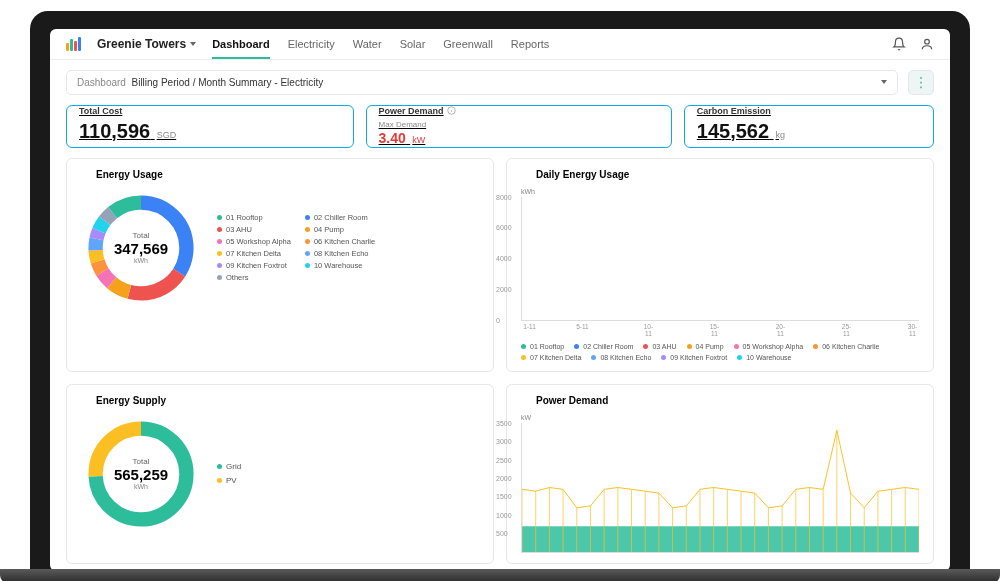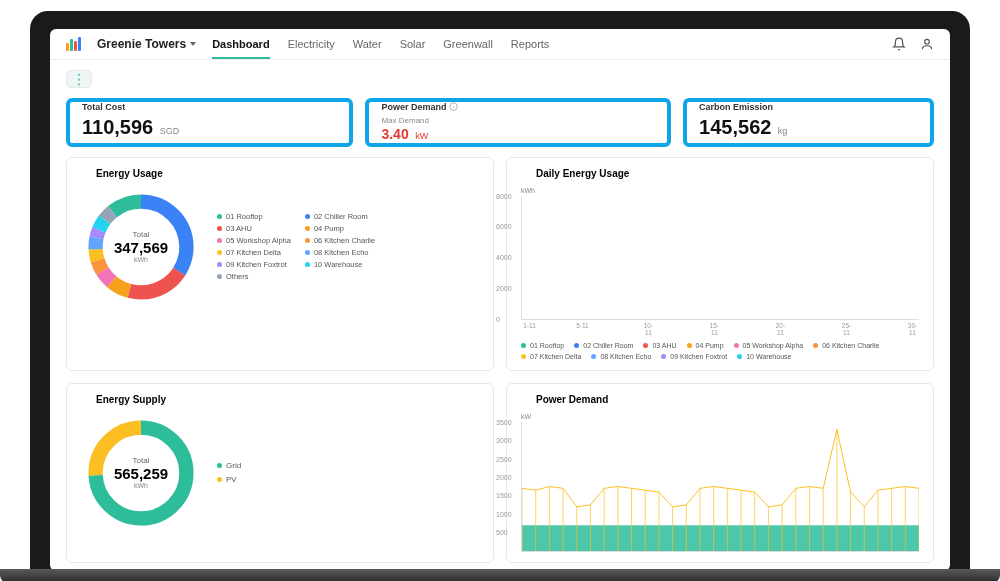--- a/index.html
+++ b/index.html
@@ -20,21 +20,21 @@
   .tab { cursor:pointer; }
   .topbar-right { margin-left:auto; display:flex; gap:14px; color:#555; }
   .icn { width:14px; height:14px; display:inline-block; }
   .subbar { display:flex; gap:10px; padding:10px 16px; }
   .breadcrumb { flex:1; border:1px solid #e5e7eb; border-radius:5px; padding:6px 10px; font-size:10px; color:#888; display:flex; align-items:center; justify-content:space-between;}
   .breadcrumb b { color:#333; font-weight:500; }
   .daterange { border:1px solid #e5e7eb; border-radius:5px; padding:6px 10px; font-size:10px; color:#333; display:flex; align-items:center; gap:30px;}
   .kebab { border:1px solid #e5e7eb; background:#eef5f5; border-radius:5px; width:26px; display:flex; align-items:center; justify-content:center; color:#2dbd9b; font-size:14px;}
   .content { padding: 0 16px 10px; overflow:hidden; }
   .kpirow { display:flex; gap:12px; margin-bottom:10px; }
-  .card { border:4px solid #0ea5e9; border-radius:6px; padding:0 12px; background:#fff; }
+  .card { border:1px solid #0ea5e9; border-radius:6px; padding:0 12px; background:#fff;text-decoration:underline; }
   .kpi-title { font-size:9px; color:#333; font-weight:600; margin-bottom:4px; display:flex; align-items:center; gap:3px;}
   .kpi-val { font-size:20px; font-weight:700; color:#111; }
   .kpi-unit { font-size:9px; color:#888; font-weight:400; margin-left:2px;}
   .kpi1 { flex:1.4; }
   .kpi2 { flex:1.5; display:flex; gap:30px;}
   .kpi3 { flex:1.2; }
   .sublabel { font-size:8px; color:#888; }
   .red { color:#e53935; }
   .grid2 { display:grid; grid-template-columns: 1fr 1fr; gap:12px; }
   .chartcard { border:1px solid #e5e7eb; border-radius:6px; padding:10px 14px; }
@@ -94,20 +94,24 @@
             <path d="M13.7 21a2 2 0 01-3.4 0"></path>
           </svg>
         <svg class="icn" viewBox="0 0 24 24" fill="none" stroke="currentColor" stroke-width="2">
             <circle cx="12" cy="8" r="4"></circle>
             <path d="M4 21c0-4 4-6 8-6s8 2 8 6"></path>
           </svg>
       </div>
     </div>
 
     <div class="subbar">
+      <div class="breadcrumb">
+        <span><span>Dashboard</span>&nbsp;&nbsp;<b>Billing Period / Month Summary - Electricity</b></span>
+        <span class="chevron"></span>
+      </div>
       <div class="kebab">⋮</div>
     </div>
 
     <div class="content">
       <div class="kpirow">
         <div class="card kpi1">
           <div class="kpi-title">Total Cost</div>
           <span class="kpi-val">110,596</span>
           <span class="kpi-unit">SGD</span>
         </div>

